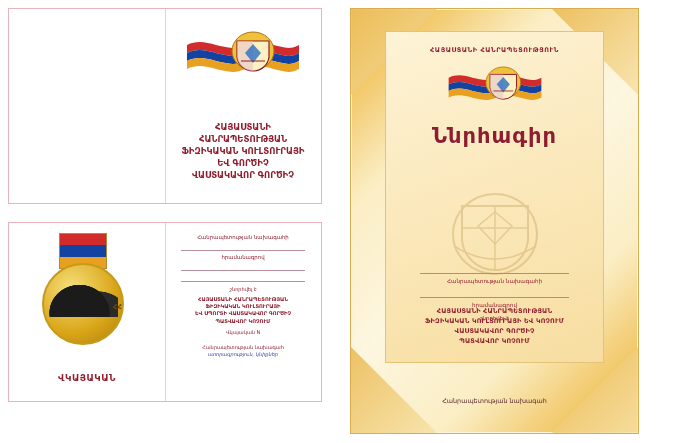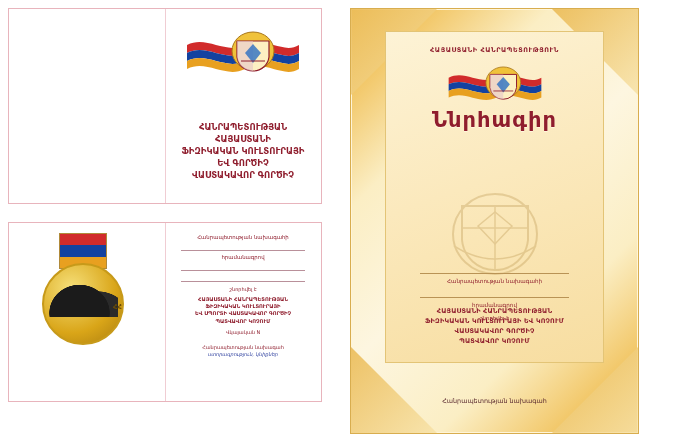--- a/index.html
+++ b/index.html
@@ -233,20 +233,21 @@
     font-weight: bold;
     letter-spacing: .6px;
     color: #8f1d2d;
   }
   #cert-flag-wrap {
     margin-top: 10px;
     display: flex;
     justify-content: center;
   }
   #cert-main-title {
+    margin-top: 16px;
     text-align: center;
     font-size: 21px;
     font-weight: bold;
     color: #8f1d2d;
     letter-spacing: 1px;
     text-shadow: 0 1px 0 #fff6dd;
   }
   #cert-watermark {
     position: absolute;
     left: 50%;
@@ -315,39 +316,40 @@
           <ellipse cx="22" cy="20" rx="21" ry="19" fill="#f0c23a" stroke="#a8761a" stroke-width="1"></ellipse>
           <path d="M6,10 h32 v16 a16,16 0 0 1 -16,14 a16,16 0 0 1 -16,-14 Z" fill="#fdf0c2" stroke="#8f1d2d" stroke-width="1.2"></path>
           <path d="M6,10 h16 v30 a16,16 0 0 1 -16,-14 Z" fill="#e3c2cb" opacity=".55"></path>
           <path d="M14,22 l8,-9 l8,9 l-8,10 Z" fill="#2b6fc2" opacity=".8"></path>
           <path d="M10,30 h24" stroke="#8f1d2d" stroke-width="1"></path>
         </g>
       </svg>
     </div>
 
     <div id="cover-title">
+      <div>ՀԱՅԱՍՏԱՆԻ</div>
       <div>ՀԱՆՐԱՊԵՏՈՒԹՅԱՆ</div>
-      <div>ՀԱՅԱՍՏԱՆԻ</div>
       <div>ՖԻԶԻԿԱԿԱՆ ԿՈՒԼՏՈՒՐԱՅԻ</div>
       <div>ԵՎ ԳՈՐԾԻՉ</div>
       <div>ՎԱՍՏԱԿԱՎՈՐ ԳՈՐԾԻՉ</div>
     </div>
   </div>
 </div>
 
 <div class="panel" id="medal-panel">
   <div id="medal-fold"></div>
 
   <div id="medal-figure">
     <div class="ribbon"></div>
     <div class="medal-disc">
       <div class="medal-mountain"></div>
       <div class="medal-text">ՀՀ</div>
     </div>
   </div>
+  <div id="medal-caption">ՎԿԱՅԱԿԱՆ</div>
 
   <div id="inner-right">
     <div class="line-label">Հանրապետության նախագահի</div>
     <div class="rule"></div>
     <div class="line-label">հրամանագրով</div>
     <div class="rule"></div>
     <div class="rule"></div>
 
     <div class="small-center">շնորհվել է</div>
 

